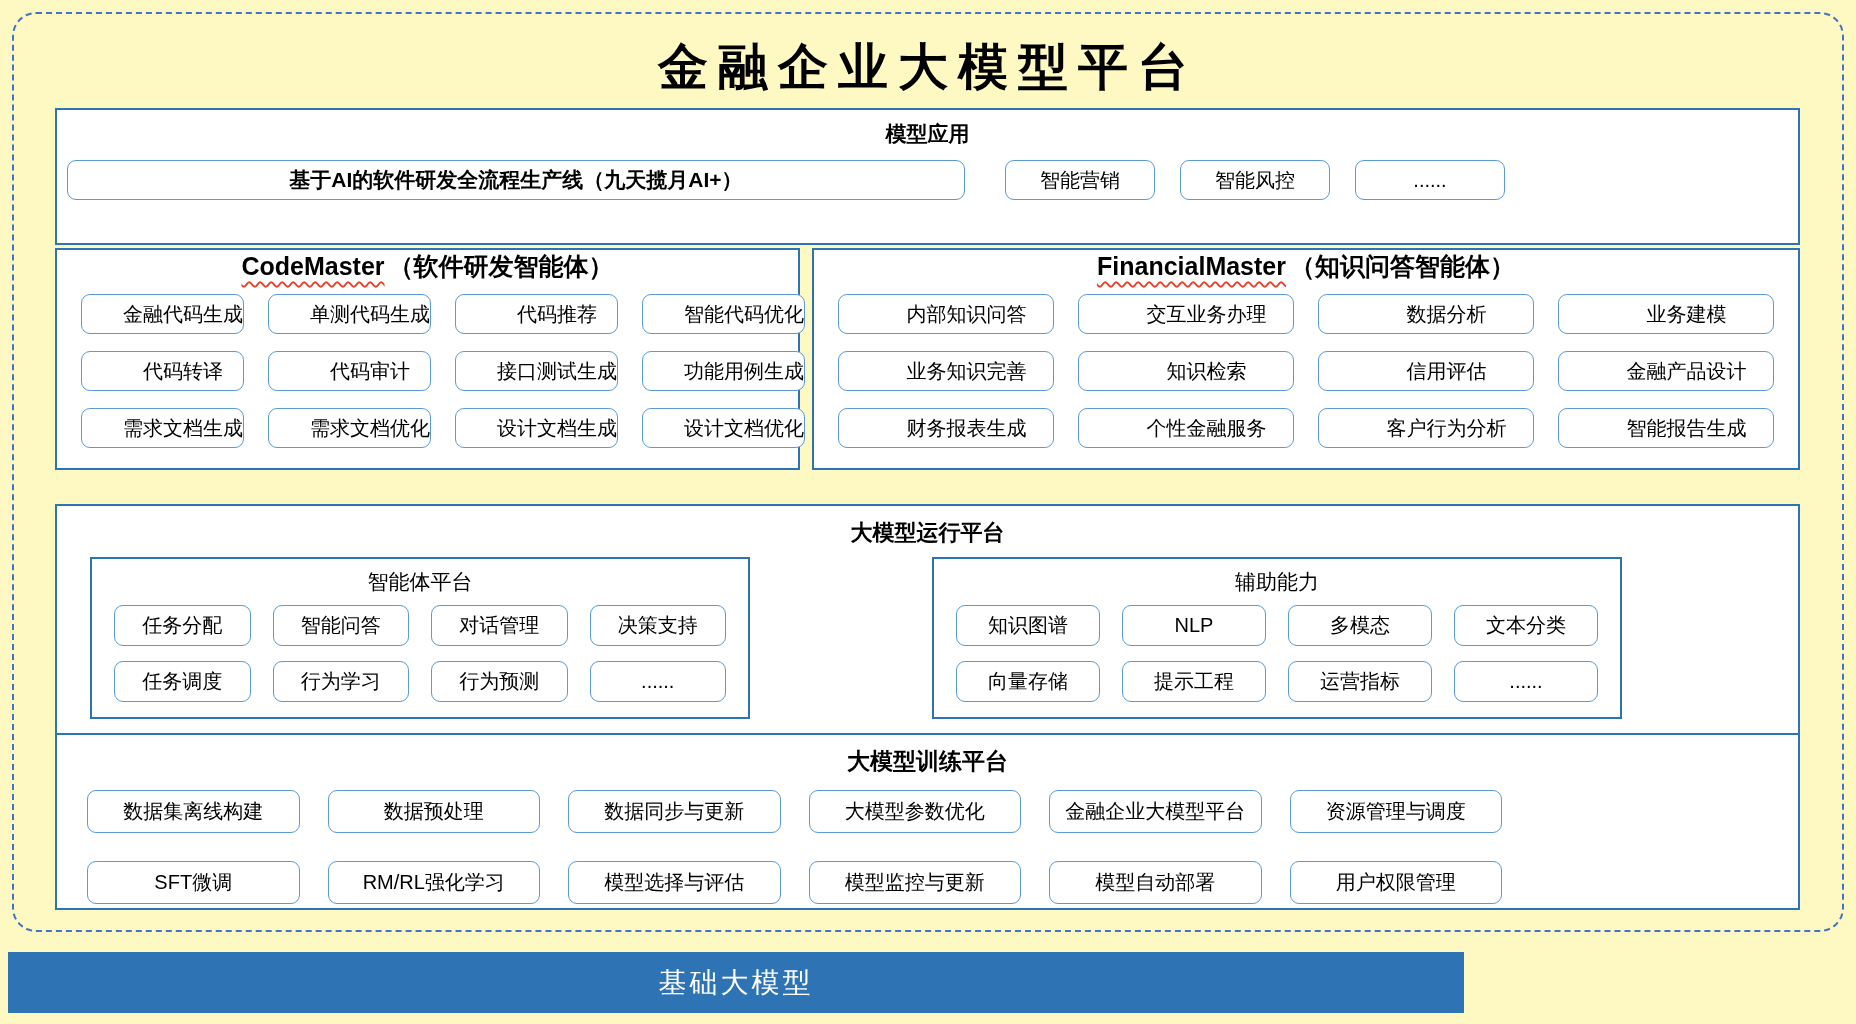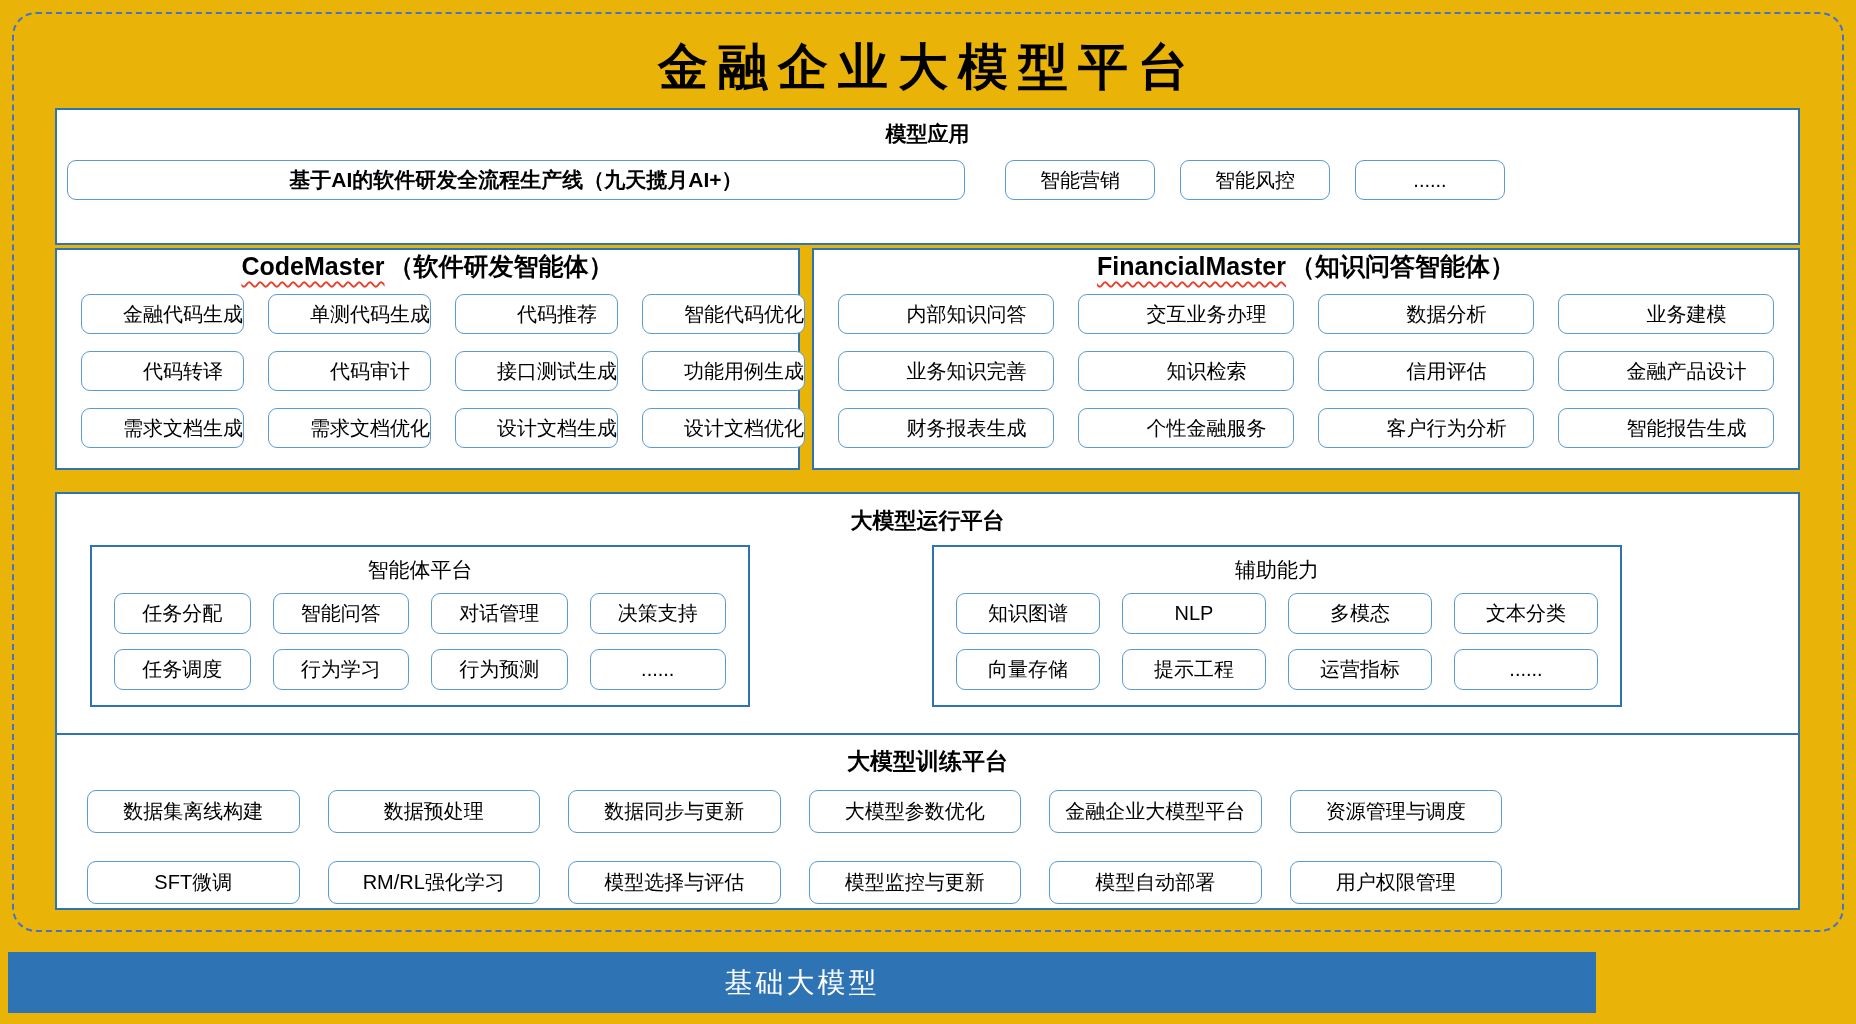--- a/index.html
+++ b/index.html
@@ -1,16 +1,16 @@
 <!DOCTYPE html>
 <html><head>
 <meta charset="utf-8">
 <style>
   html,body { margin:0; padding:0; background:#ffffff; }
-  .canvas { position:relative; width:1856px; height:1024px; background:#eab308; overflow:hidden;
+  .canvas { position:relative; width:1856px; height:1024px; background:#fef9c3; overflow:hidden;
             font-family:"Liberation Sans", sans-serif; color:#000; }
 
   .outer-dashed { position:absolute; left:12px; top:12px; width:1828px; height:916px;
                   border:2px dashed #4472C4; border-radius:24px; }
 
   .main-title { position:absolute; top:34px; left:0; right:0; text-align:center;
                 font-family:"DejaVu Serif", serif; font-weight:bold; font-size:50px;
                 letter-spacing:10px; }
 
   .sec { position:absolute; border:2px solid #2E74B5; background:#fff; box-sizing:border-box; }
@@ -33,39 +33,39 @@
   .agent-title { text-align:center; font-size:25px; font-weight:bold; margin-top:0; }
   .agent-title .zh { margin-left:4px; }
   .wavy { text-decoration-line:underline; text-decoration-style:wavy;
           text-decoration-color:#E8402D; text-decoration-thickness:2px;
           text-underline-offset:6px; }
   .agent-grid { margin:11px 24px 0 24px; display:grid; grid-template-columns:repeat(4,1fr);
                 column-gap:24px; row-gap:17px; }
   .agent-grid .btn { height:40px;padding-left:41px; }
 
   
-  #sec-runtime { left:55px; top:492px; width:1745px; height:284px; }
+  #sec-runtime { left:55px; top:504px; width:1745px; height:284px; }
   #runtime-title { margin-top:12px; font-size:22px; }
   .inner-box { position:absolute; border:2px solid #2E74B5; background:#fff; box-sizing:border-box; }
   #box-agentplat { left:33px;  top:51px; width:660px; height:162px; }
   #box-aux       { left:875px; top:51px; width:690px; height:162px; }
   .inner-title { text-align:center; font-size:21px; font-weight:normal; margin-top:9px; }
   .inner-grid { margin:9px 22px 0 22px; display:grid; grid-template-columns:repeat(4,1fr);
                 column-gap:22px; row-gap:15px; }
   .inner-grid .btn { height:41px; }
 
   
   #sec-training { left:55px; top:733px; width:1745px; height:177px; }
   #training-title { margin-top:11px; font-size:23px; }
   #training-grid { margin:13px 296px 0 30px; display:grid; grid-template-columns:repeat(6,1fr);
                    column-gap:18px; row-gap:19px;gap:28px; }
   #training-grid .btn { height:43px; }
 
   
-  #footer-bar { position:absolute; left:8px; top:952px; width:1588px; height:61px;
+  #footer-bar { position:absolute; left:8px; top:952px; width:1456px; height:61px;
                 background:#2E74B5; color:#fff; display:flex; align-items:center;
                 justify-content:center; font-size:28px; letter-spacing:3px; }
 </style>
 </head>
 <body>
 
 <div class="canvas">
 
   <div class="outer-dashed"></div>
 

